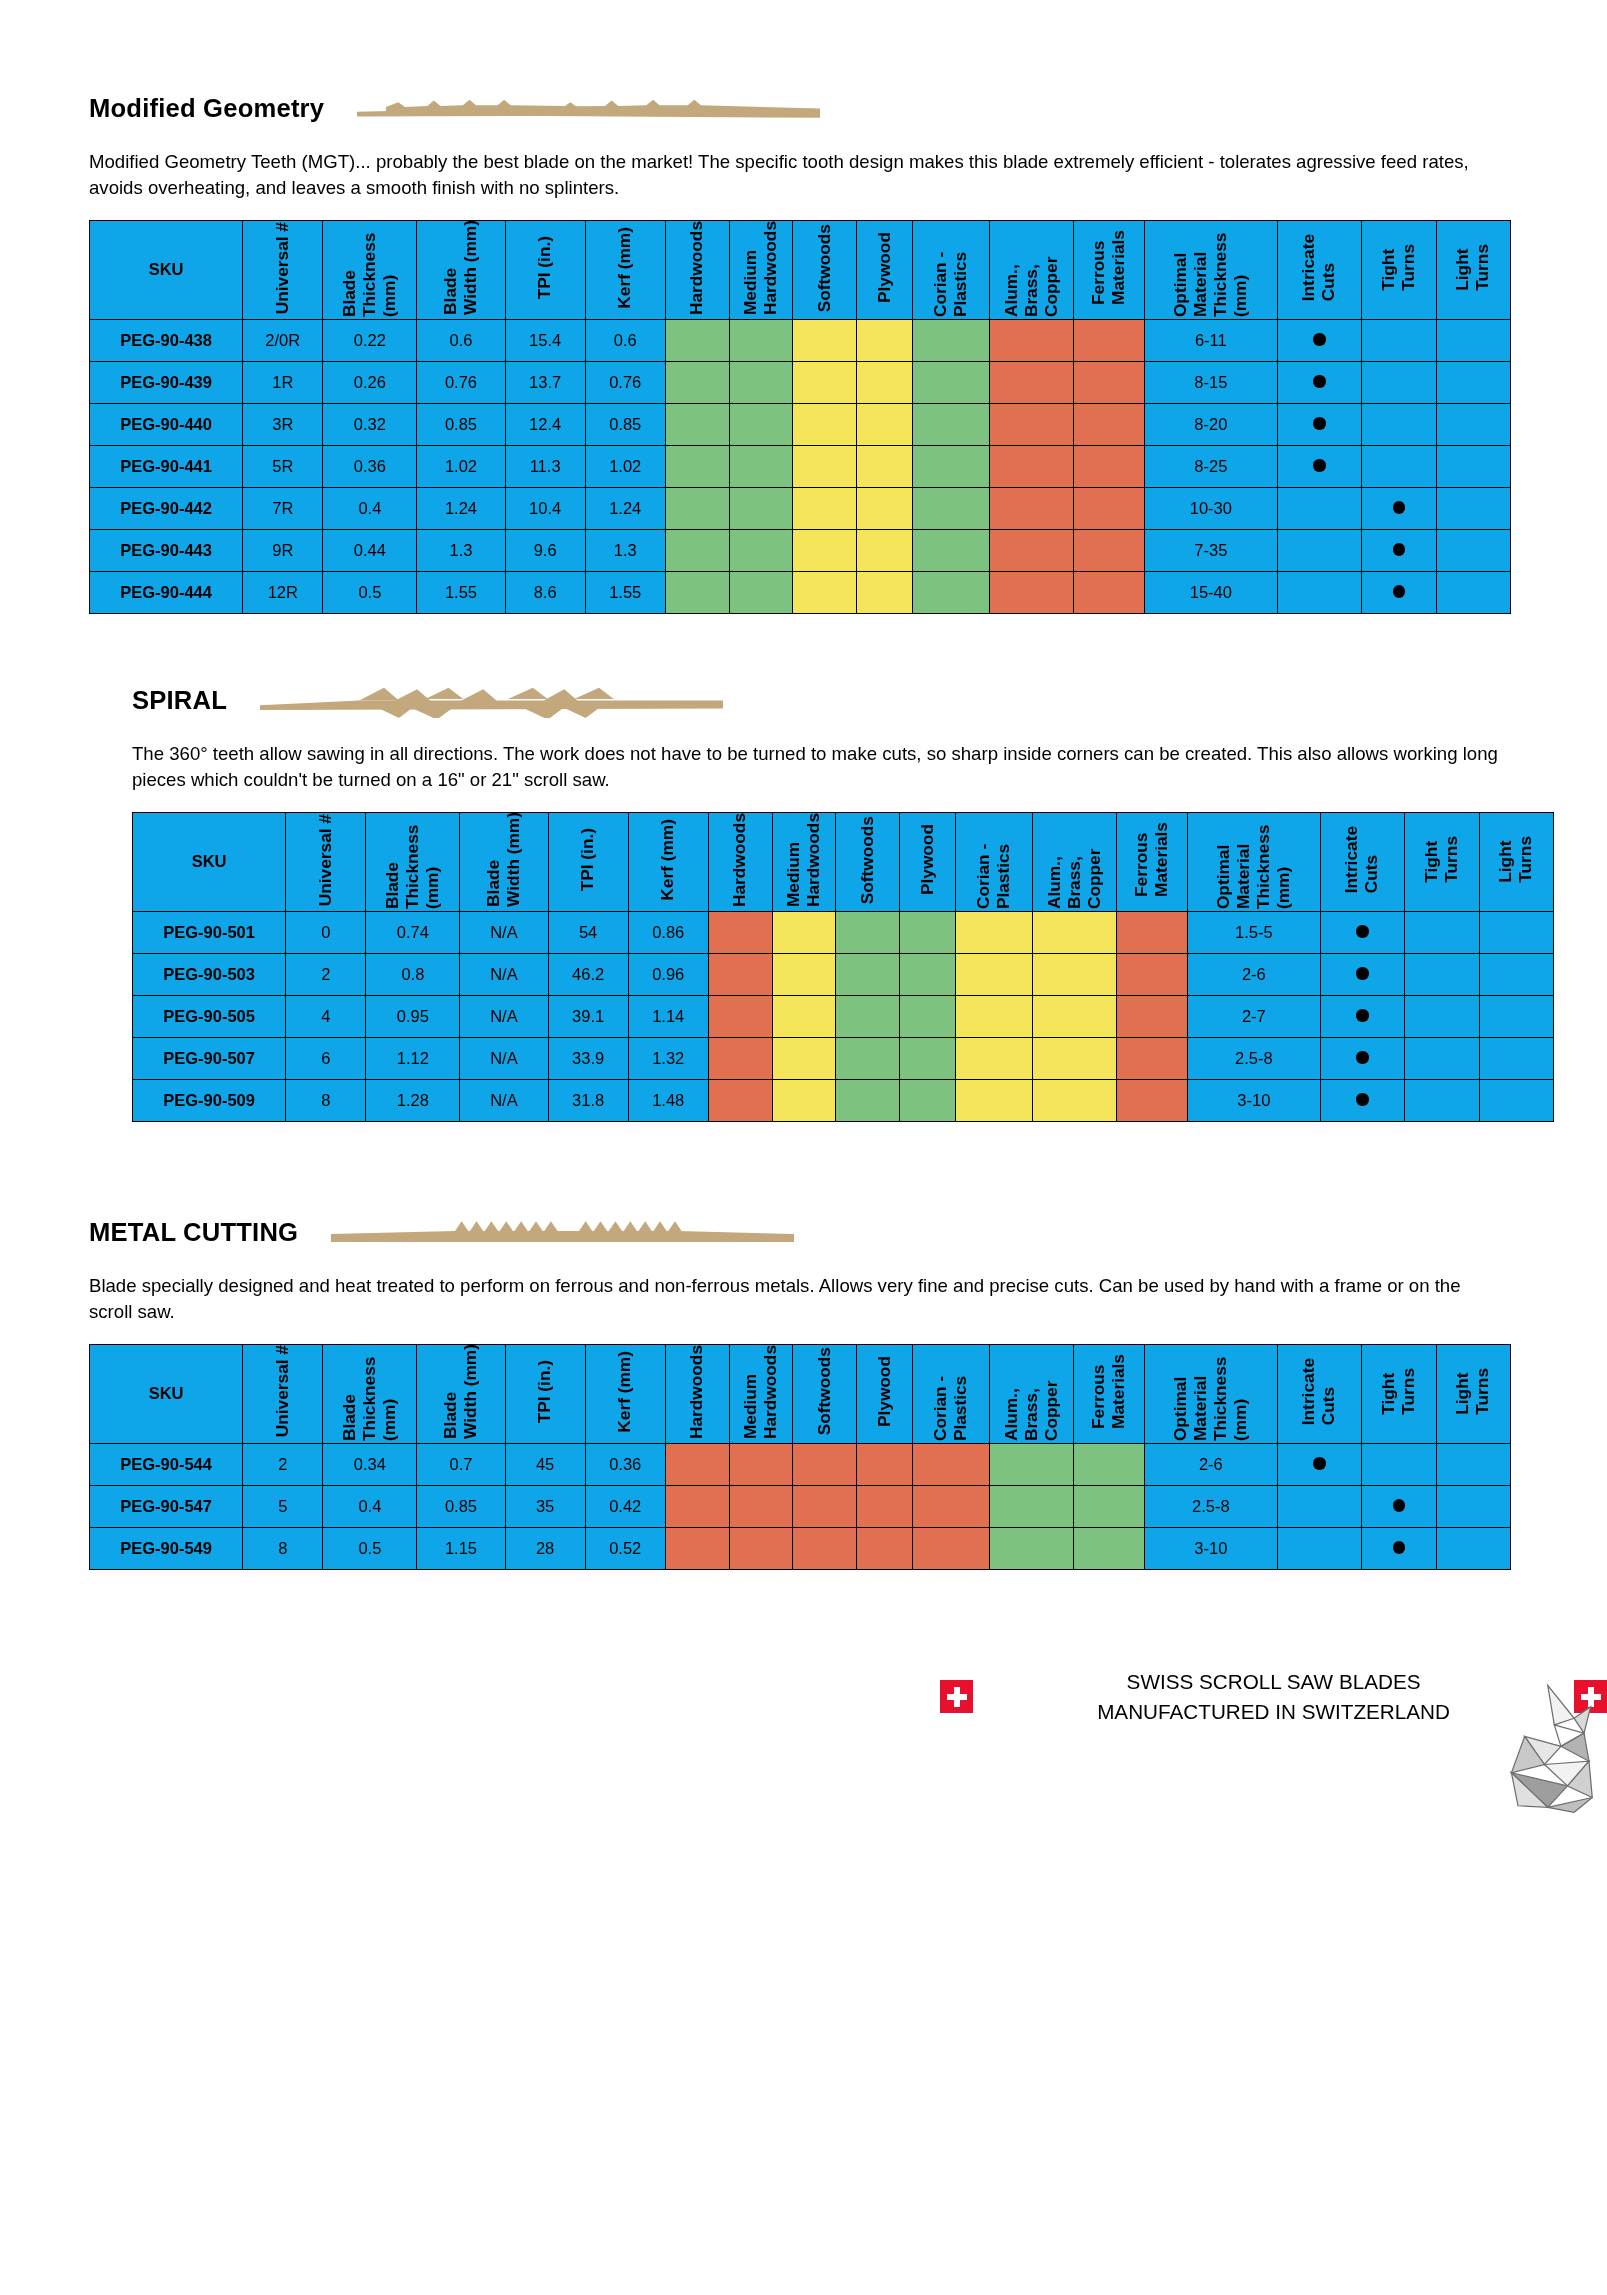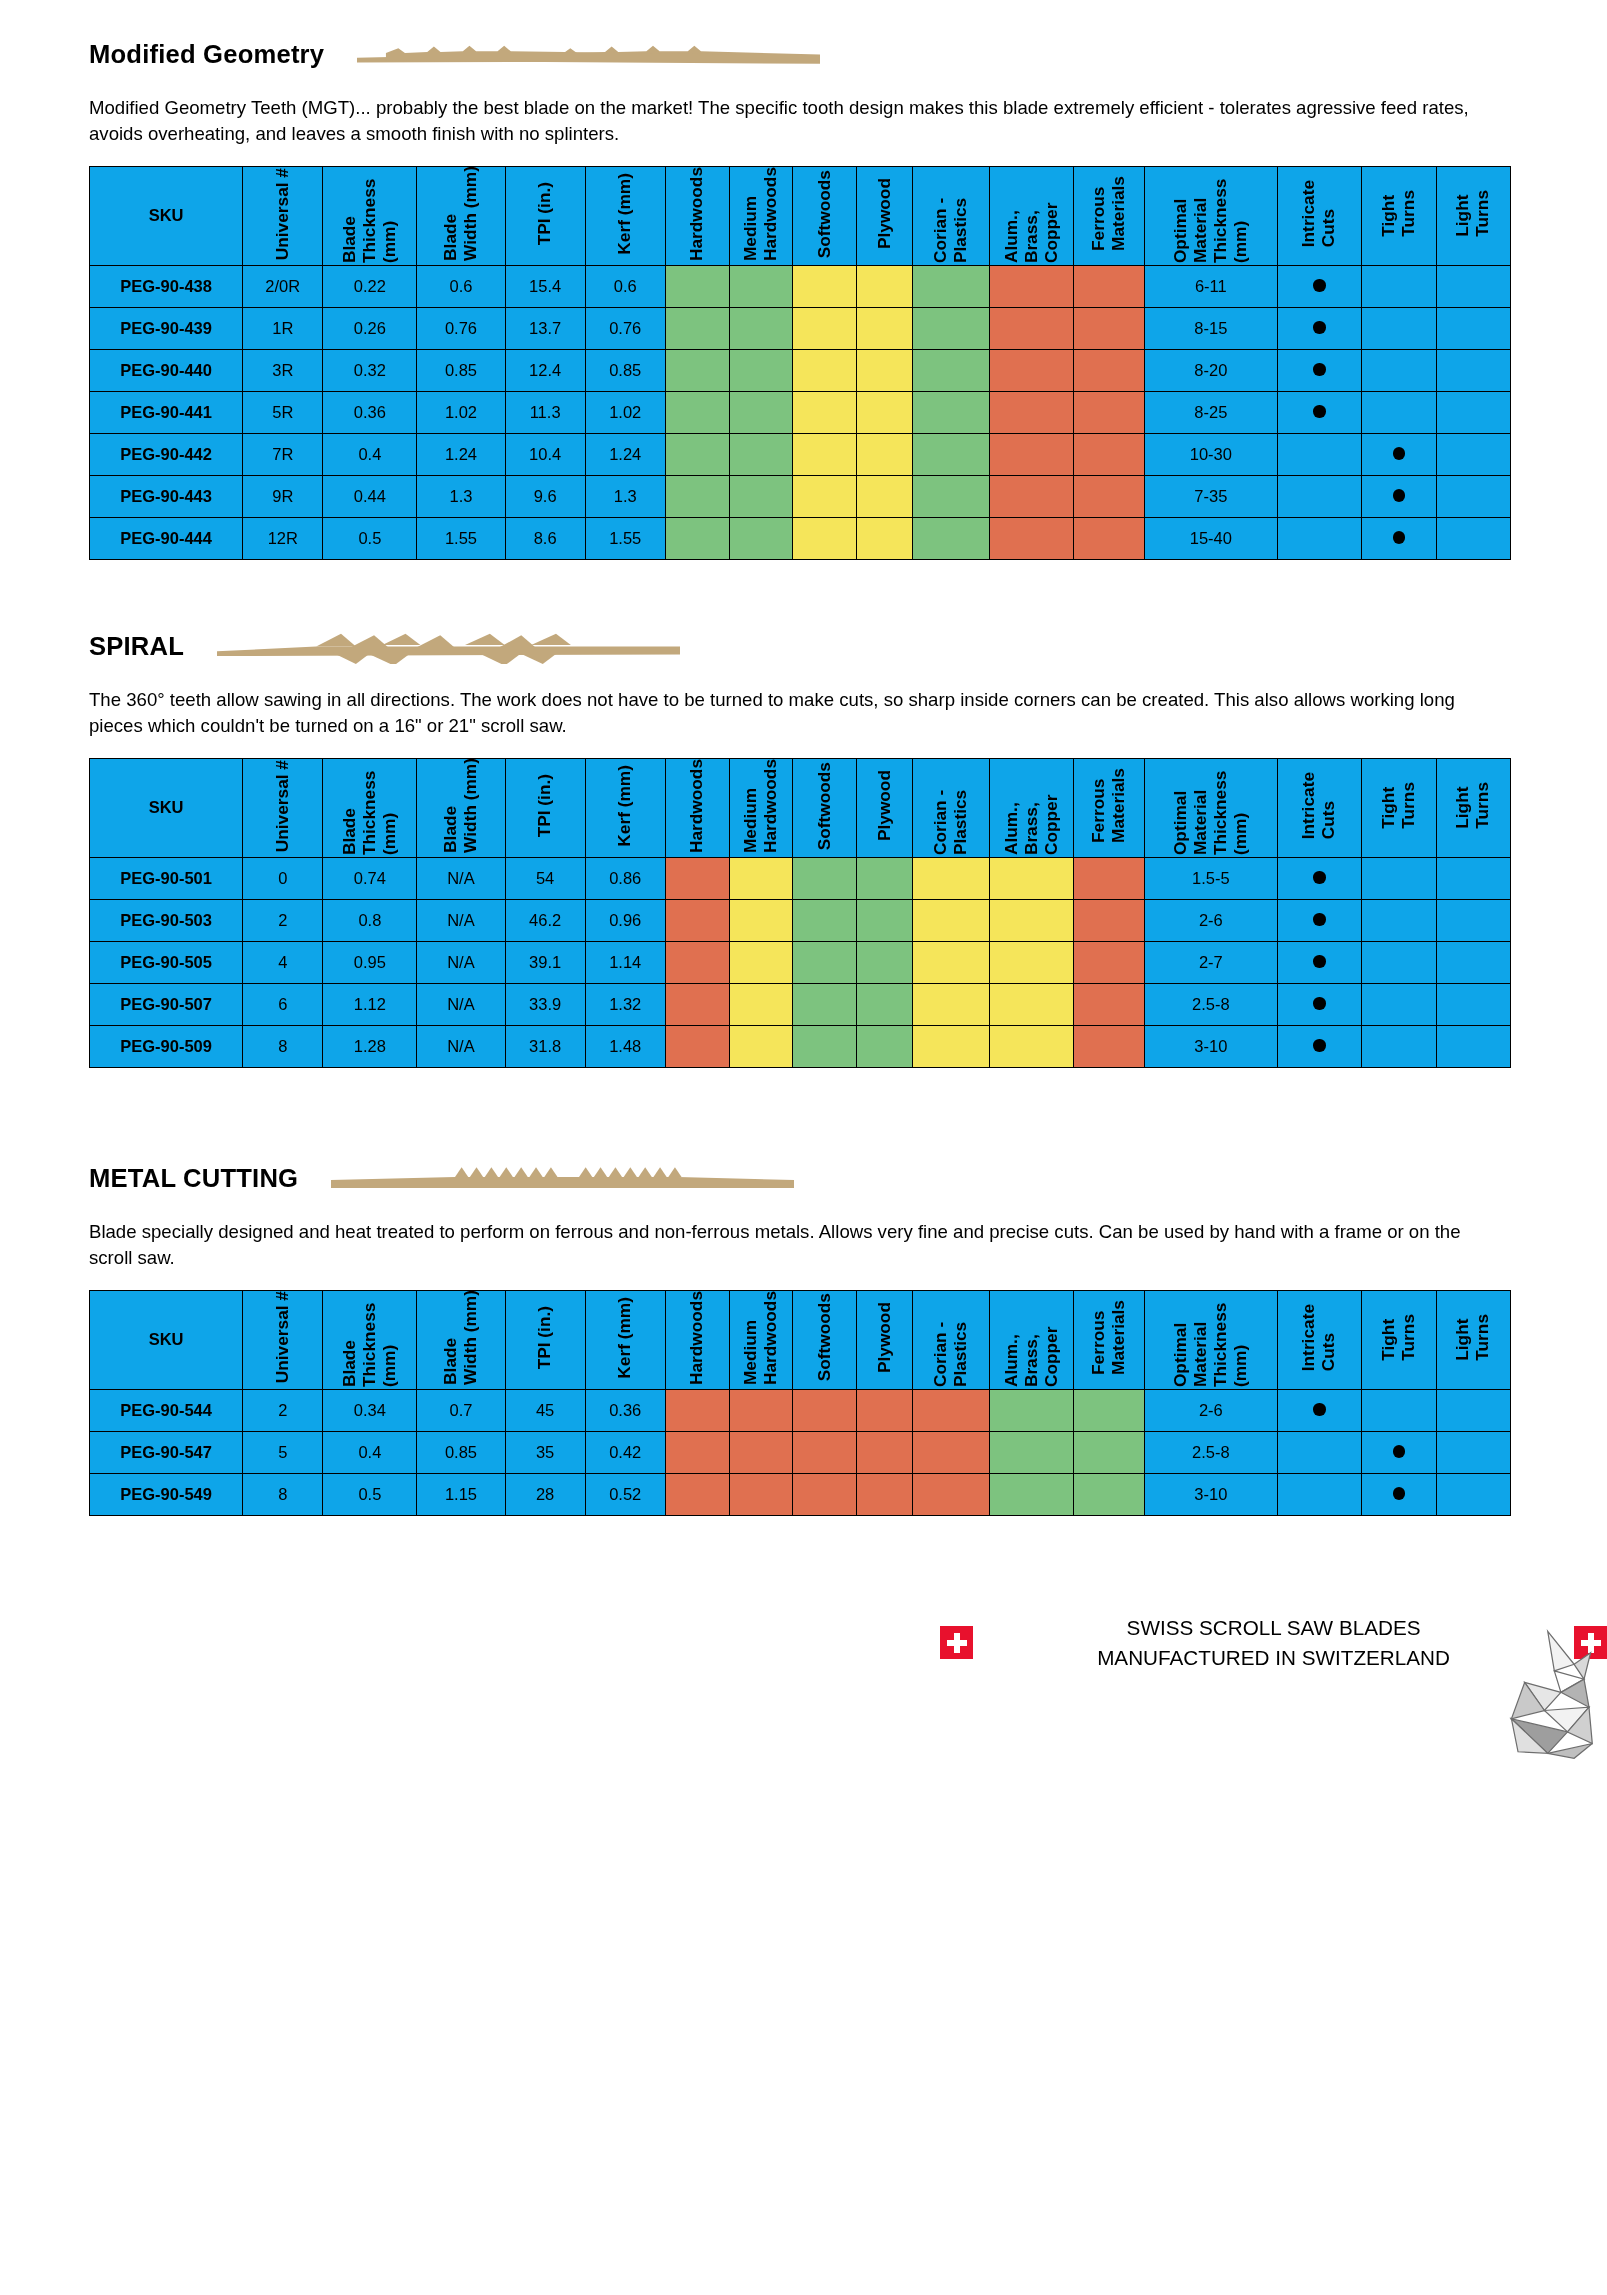--- a/index.html
+++ b/index.html
@@ -10,21 +10,21 @@
     -webkit-font-smoothing:antialiased;
   }
   .page{
     width:1607px;
     min-height:2295px;
     position:relative;
     padding:0;
     box-sizing:border-box;
   }
   .content{
-    padding:37px 89px 0 89px;
+    padding:91px 89px 0 89px;
   }
   
   .sec-head{
     display:flex;
     align-items:center;
     gap:33px;
     margin:0 0 0 0;
   }
   .sec-title{
     font-size:25.6px;
@@ -332,21 +332,21 @@
               <td class="r band-bottom"></td>
               <td class="r band-right band-bottom"></td>
               <td>15-40</td>
               <td></td>
               <td><span class="dot"></span></td>
               <td></td>
             </tr>
           </tbody>
         </table>
       </div>
-      <div style="margin-top: 69px;">
+      <div style="margin-top: 69px; margin-left: 43px;">
         <div class="sec-head">
           <div class="sec-title">SPIRAL</div>
           <div class="blade-art"><svg viewBox="0 0 560 44" width="463" height="35" preserveAspectRatio="none">
       <path d="M0,28 L120,22 L560,22 L560,32 L0,34 Z" fill="#c2a87c"></path>
       <g fill="#c2a87c">
         <path d="M120,22 L150,6 L168,22 Z"></path>
                 <path d="M160,24 L190,8 L208,24 Z"></path>
         <path d="M200,20 L228,6 L246,20 Z"></path>
                 <path d="M240,24 L270,8 L288,24 Z"></path>
         <path d="M300,20 L330,6 L348,20 Z"></path>

